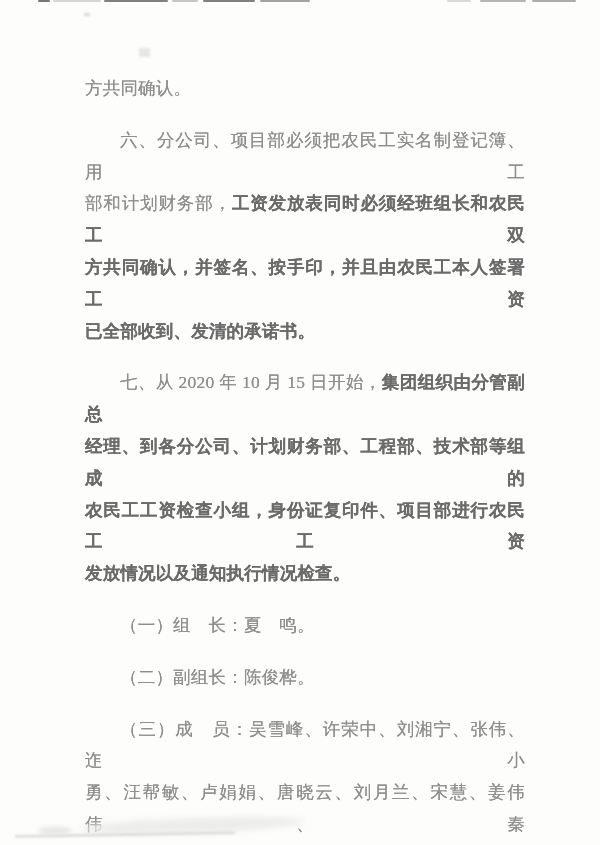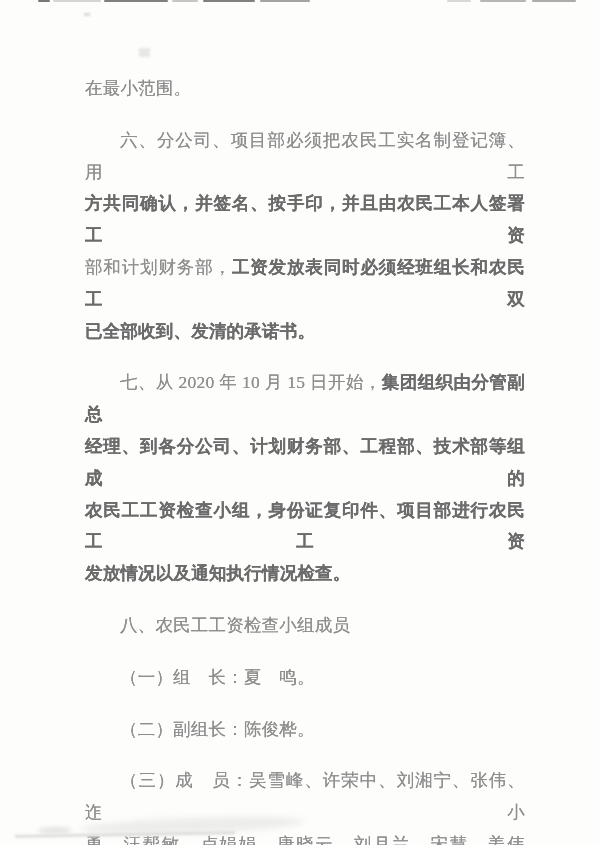--- a/index.html
+++ b/index.html
@@ -58,30 +58,29 @@
     <div class="dash" style="left:260px;width:50px;opacity:.5"></div>
     <div class="dash" style="left:447px;width:24px;opacity:.2"></div>
     <div class="dash" style="left:480px;width:46px;opacity:.4"></div>
     <div class="dash" style="left:532px;width:44px;opacity:.45"></div>
   </div>
 
   <div class="speck" style="left:84px;top:13px;width:6px;height:3px;"></div>
   <div class="speck" style="left:139px;top:48px;width:11px;height:9px;opacity:.6;"></div>
 
   <main class="doc" id="doc">
-      <div class="line"><span class="seg">在最小范围。</span></div>
+      <div class="line"><span class="seg">方共同确认。</span></div>
       <div class="line indent justify"><span class="seg">六、分公司、项目部必须把农民工实名制登记簿、用工</span></div>
+      <div class="line justify"><span class="seg">部和计划财务部，</span><span class="seg bold">工资发放表同时必须经班组长和农民工双</span></div>
       <div class="line justify"><span class="seg bold">方共同确认，并签名、按手印，并且由农民工本人签署工资</span></div>
-      <div class="line justify"><span class="seg">部和计划财务部，</span><span class="seg bold">工资发放表同时必须经班组长和农民工双</span></div>
       <div class="line"><span class="seg bold">已全部收到、发清的承诺书。</span></div>
       <div class="line indent justify"><span class="seg">七、从 2020 年 10 月 15 日开始，</span><span class="seg bold">集团组织由分管副总</span></div>
       <div class="line justify"><span class="seg bold">经理、到各分公司、计划财务部、工程部、技术部等组成的</span></div>
       <div class="line justify"><span class="seg bold">农民工工资检查小组，身份证复印件、项目部进行农民工工资</span></div>
       <div class="line"><span class="seg bold">发放情况以及通知执行情况检查。</span></div>
-      <div class="line indent"><span class="seg">八、农民工工资检查小组成员</span></div>
       <div class="line indent"><span class="seg">（一）组　长：夏　鸣。</span></div>
       <div class="line indent"><span class="seg">（二）副组长：陈俊桦。</span></div>
       <div class="line indent justify"><span class="seg">（三）成　员：吴雪峰、许荣中、刘湘宁、张伟、迮小</span></div>
       <div class="line justify"><span class="seg">勇、汪帮敏、卢娟娟、唐晓云、刘月兰、宋慧、姜伟伟、秦</span></div>
     </main>
 
   <div class="smudge-blob"></div>
   <div class="smudge-streak"></div>
   <div class="smudge-spot"></div>
 

